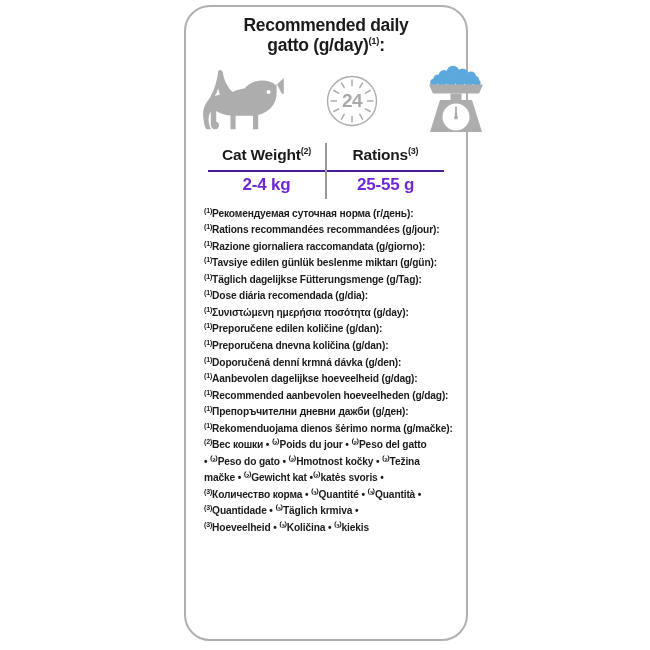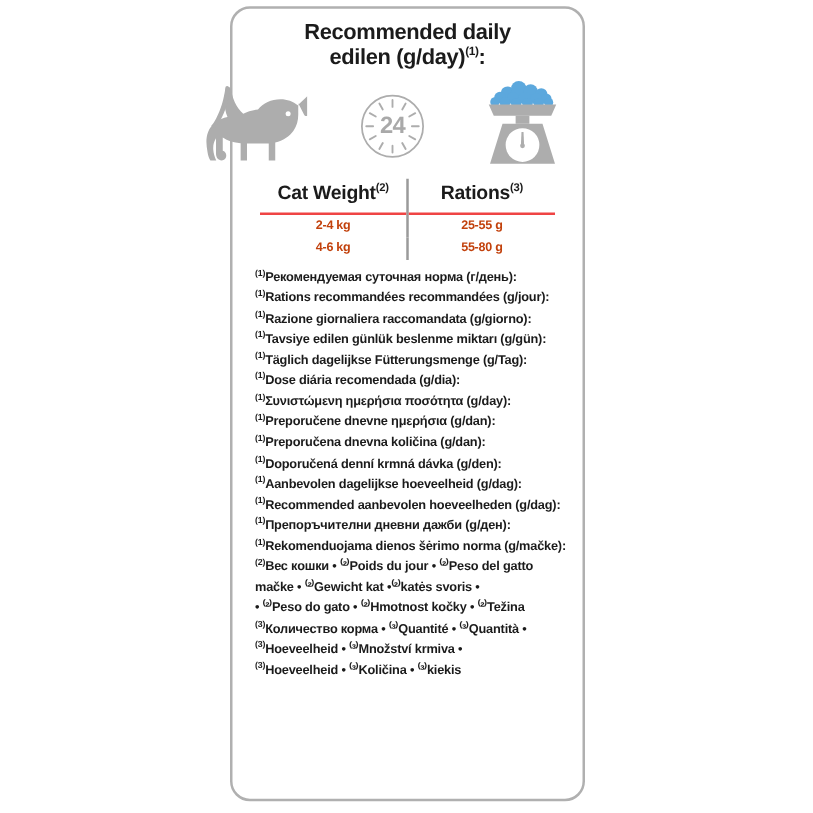--- a/index.html
+++ b/index.html
@@ -21,21 +21,21 @@
 
   
   .card {
     position: absolute;
     left: 184px;
     top: 5px;
     width: 284px;
     height: 636px;
     box-sizing: border-box;
     border: 2px solid #b0b0b0;
-    border-radius: 16px;
+    border-radius: 26px;
     background: #ffffff;
   }
 
   
   .title {
     margin: 9px 16px 0 16px;
     text-align: center;
     font-size: 17.5px;
     font-weight: bold;
     line-height: 1.14;
@@ -49,21 +49,21 @@
     line-height: 0;
   }
 
   
   .icon-row {
     position: relative;
     height: 78px;
     margin-top: 6px;
     display: flex;
     align-items: center;
-    justify-content: flex-end;
+    justify-content: space-between;
     padding: 0 12px;
     gap: 40px;
   }
   .icon-cell {
     display: flex;
     align-items: center;
     justify-content: center;
   }
 
   .clock-wrap { position: relative; width: 56px; height: 56px; }
@@ -96,28 +96,28 @@
     padding: 3px 0 6px 0;
     text-align: center;
     letter-spacing: -0.2px;
   }
   .tbl th sup {
     font-size: 9px;
     vertical-align: super;
     line-height: 0;
   }
   .tbl td {
-    font-size: 10px;
-    font-weight: bold;
-    color: #c2410c;
+    font-size: 17px;
+    font-weight: bold;
+    color: #6d28d9;
     padding: 3.5px 0;
     text-align: center;
     letter-spacing: -0.2px;
   }
-  .tbl thead tr { border-bottom: 2px solid #ef4444; margin-top: 17px; }
+  .tbl thead tr { border-bottom: 2px solid #4c1d95; margin-top: 17px; }
   .col-div { border-left: 2px solid #9a9a9a; }
 
   
   .notes {
     margin: 7px 0 0 0;
     padding: 0 14px 0 18px;
   }
   .note-line {
     font-size: 10.2px;
     font-weight: bold;
@@ -134,21 +134,21 @@
 </style>
 </head>
 <body>
 
 <div id="root">
 
   <div class="card">
 
     <div class="title">
       <span>Recommended daily</span><br>
-      <span>edilen (g/day)</span><sup>(1)</sup><span>:</span>
+      <span>gatto (g/day)</span><sup>(1)</sup><span>:</span>
     </div>
 
     <div class="icon-row">
 
       <div class="icon-cell">
         <span>
           <svg width="86" height="64" viewBox="0 0 86 64" aria-hidden="true">
             <g fill="#adadad">
               <path d="M20.5 4.5 C19.0 14 19.5 22 22 27.5 C15 29 9 33 6.5 39.5
                        C4.5 44.5 5 50 6 55.5 C6.4 58.2 7.2 60.5 8.3 62.3
@@ -245,45 +245,41 @@
           <tr>
             <th><span>Cat Weight</span><sup>(2)</sup></th>
             <th class="col-div"><span>Rations</span><sup>(3)</sup></th>
           </tr>
         </thead>
         <tbody>
           <tr>
             <td>2-4 kg</td>
             <td class="col-div">25-55 g</td>
           </tr>
-          <tr>
-            <td>4-6 kg</td>
-            <td class="col-div">55-80 g</td>
-          </tr>
         </tbody>
       </table>
     </div>
 
     <div class="notes">
       <div class="note-line"><sup>(1)</sup><span>Рекомендуемая суточная норма (г/день):</span></div>
       <div class="note-line"><sup>(1)</sup><span>Rations recommandées recommandées (g/jour):</span></div>
       <div class="note-line"><sup>(1)</sup><span>Razione giornaliera raccomandata (g/giorno):</span></div>
       <div class="note-line"><sup>(1)</sup><span>Tavsiye edilen günlük beslenme miktarı (g/gün):</span></div>
       <div class="note-line"><sup>(1)</sup><span>Täglich dagelijkse Fütterungsmenge (g/Tag):</span></div>
       <div class="note-line"><sup>(1)</sup><span>Dose diária recomendada (g/dia):</span></div>
       <div class="note-line"><sup>(1)</sup><span>Συνιστώμενη ημερήσια ποσότητα (g/day):</span></div>
-      <div class="note-line"><sup>(1)</sup><span>Preporučene dnevne ημερήσια (g/dan):</span></div>
+      <div class="note-line"><sup>(1)</sup><span>Preporučene edilen količine (g/dan):</span></div>
       <div class="note-line"><sup>(1)</sup><span>Preporučena dnevna količina (g/dan):</span></div>
       <div class="note-line"><sup>(1)</sup><span>Doporučená denní krmná dávka (g/den):</span></div>
       <div class="note-line"><sup>(1)</sup><span>Aanbevolen dagelijkse hoeveelheid (g/dag):</span></div>
       <div class="note-line"><sup>(1)</sup><span>Recommended aanbevolen hoeveelheden (g/dag):</span></div>
       <div class="note-line"><sup>(1)</sup><span>Препоръчителни дневни дажби (g/ден):</span></div>
       <div class="note-line"><sup>(1)</sup><span>Rekomenduojama dienos šėrimo norma (g/mačke):</span></div>
       <div class="note-line"><sup>(2)</sup><span>Вес кошки • ⁽²⁾Poids du jour • ⁽²⁾Peso del gatto</span></div>
+      <div class="note-line"><sup></sup><span>• ⁽²⁾Peso do gato • ⁽²⁾Hmotnost kočky • ⁽²⁾Težina</span></div>
       <div class="note-line"><sup></sup><span>mačke • ⁽²⁾Gewicht kat •⁽²⁾katės svoris •</span></div>
-      <div class="note-line"><sup></sup><span>• ⁽²⁾Peso do gato • ⁽²⁾Hmotnost kočky • ⁽²⁾Težina</span></div>
       <div class="note-line"><sup>(3)</sup><span>Количество корма • ⁽³⁾Quantité • ⁽³⁾Quantità •</span></div>
-      <div class="note-line"><sup>(3)</sup><span>Hoeveelheid • ⁽³⁾Množství krmiva •</span></div>
+      <div class="note-line"><sup>(3)</sup><span>Quantidade • ⁽³⁾Täglich krmiva •</span></div>
       <div class="note-line"><sup>(3)</sup><span>Hoeveelheid • ⁽³⁾Količina • ⁽³⁾kiekis</span></div>
     </div>
 
   </div>
 </div>
 
 </body></html>

